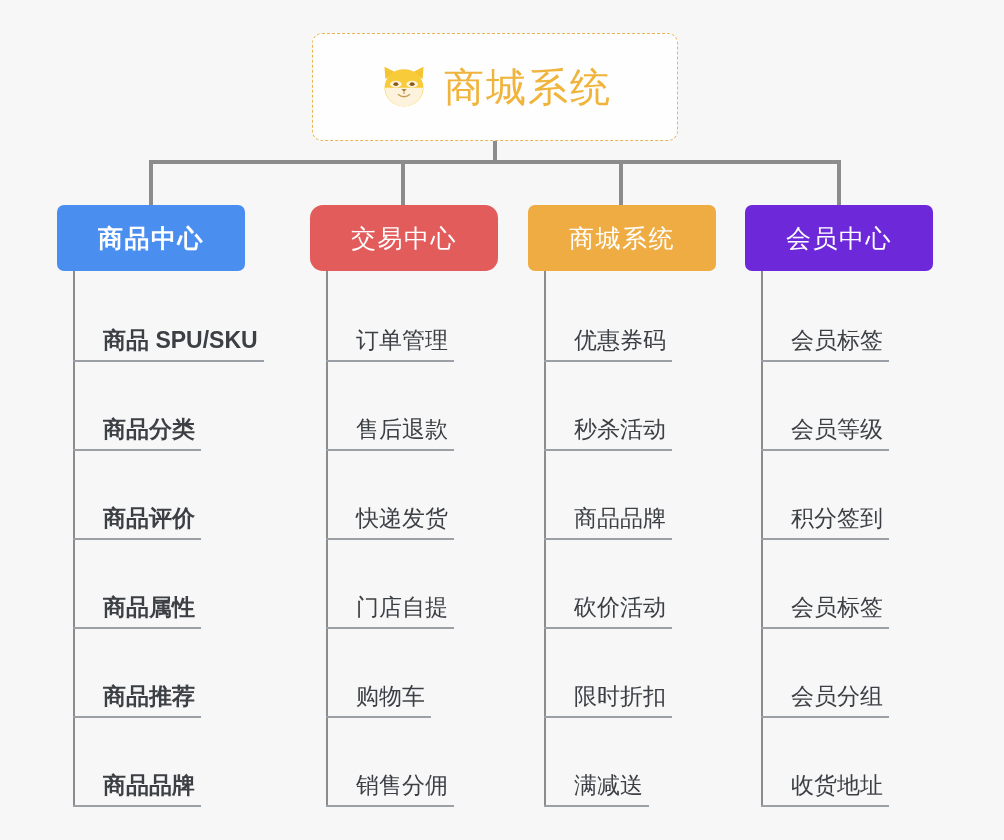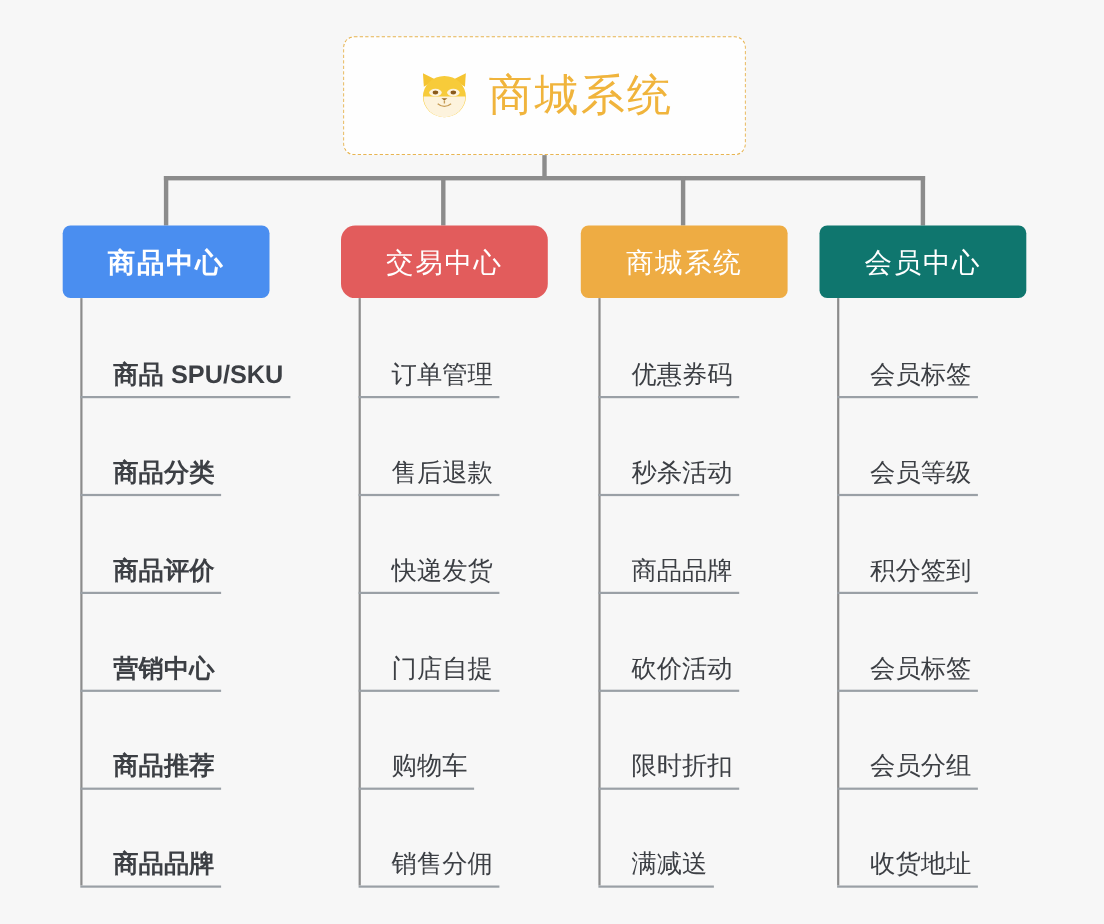--- a/index.html
+++ b/index.html
@@ -159,21 +159,21 @@
       <div class="leaf">
           <span class="leaf-label">商品 SPU/SKU</span>
         </div>
       <div class="leaf">
           <span class="leaf-label">商品分类</span>
         </div>
       <div class="leaf">
           <span class="leaf-label">商品评价</span>
         </div>
       <div class="leaf">
-          <span class="leaf-label">营销中心</span>
+          <span class="leaf-label">商品属性</span>
         </div>
       <div class="leaf">
           <span class="leaf-label">商品推荐</span>
         </div>
       <div class="leaf">
           <span class="leaf-label">商品品牌</span>
         </div>
     </div>
   </div>
 
@@ -221,21 +221,21 @@
       <div class="leaf">
           <span class="leaf-label">限时折扣</span>
         </div>
       <div class="leaf">
           <span class="leaf-label">满减送</span>
         </div>
     </div>
   </div>
 
   <div class="column" style="left:745px;">
-    <div class="cat-header" style="background: #0f766e;">会员中心</div>
+    <div class="cat-header" style="background: #6d28d9;">会员中心</div>
     <div class="spine" style="background: rgb(140, 140, 140); height: 534px;"></div>
     <div class="leaf-list">
       <div class="leaf">
           <span class="leaf-label">会员标签</span>
         </div>
       <div class="leaf">
           <span class="leaf-label">会员等级</span>
         </div>
       <div class="leaf">
           <span class="leaf-label">积分签到</span>

